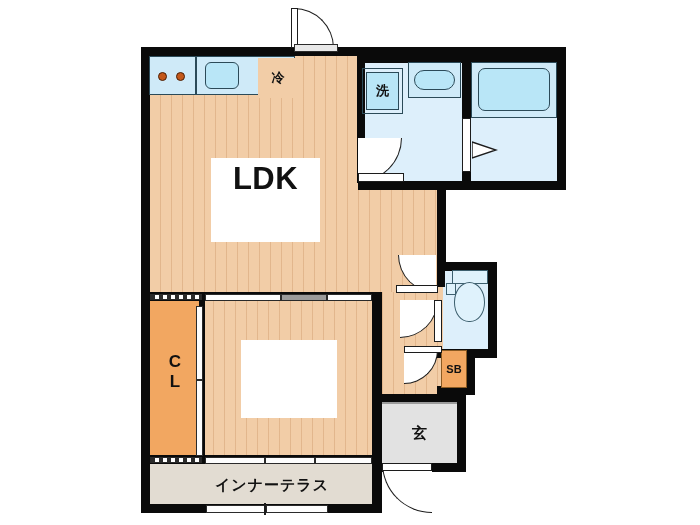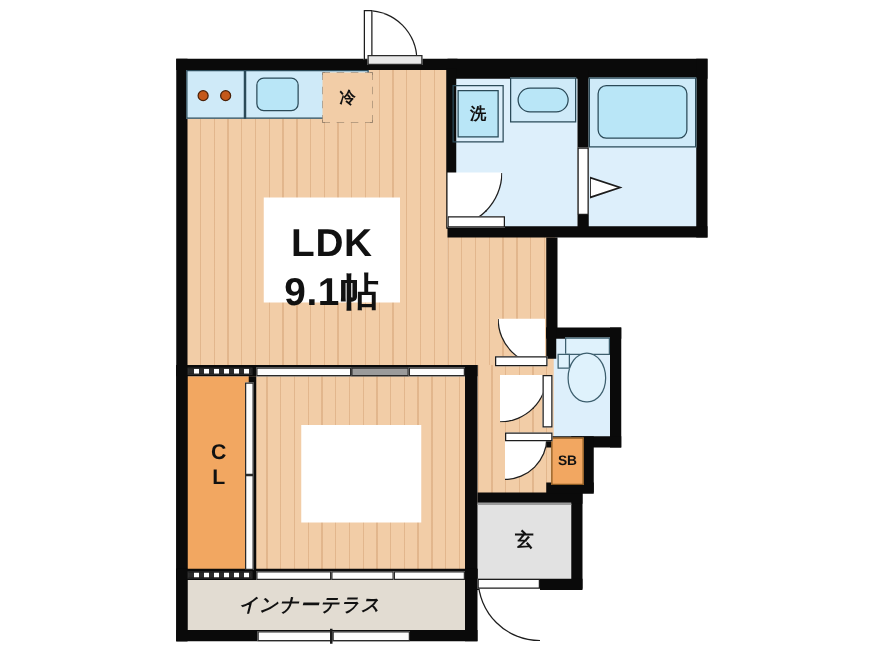--- a/index.html
+++ b/index.html
@@ -255,30 +255,29 @@
 
   <div class="abs slider" style="left:196px; top:306px; width:7px; height:74px;"></div>
   <div class="abs slider" style="left:196px; top:380px; width:7px; height:76px;"></div>
 
   <div class="abs slider" style="left:206px; top:505px; width:60px; height:8px;"></div>
   <div class="abs slider" style="left:266px; top:505px; width:62px; height:8px;"></div>
   <div class="abs" style="left:264px; top:503px; width:2px; height:12px; background:#1c1c1c;"></div>
 
   <div class="abs" style="left:382px; top:402px; width:75px; height:2px; background:#9b9b9b;"></div>
 
-  <div class="abs label-boxed label" style="left:211px; top:158px; width:109px; height:84px; padding-top:21px;">
+  <div class="abs label-boxed label" style="left:211px; top:158px; width:109px; height:84px; padding-top:5px;">
     <div class="lbl-ldk">LDK</div>
-    <div class="lbl-ldk" style="margin-top:6px;">9.1帖</div>
   </div>
 
   <div class="abs label-boxed label" style="left:241px; top:340px; width:96px; height:78px; padding-top:4px;">
   </div>
 
   <div class="abs label lbl-cl" style="left:160px; top:352px; width:30px;">
     <div>C</div>
     <div>L</div>
   </div>
 
-  <div class="abs label lbl-terrace" style="left:148px; top:462px; width:200px; height:46px; line-height:46px;font-style:italic;">インナーテラス</div>
+  <div class="abs label lbl-terrace" style="left:172px; top:462px; width:200px; height:46px; line-height:46px;">インナーテラス</div>
 
   <div class="abs label lbl-gen" style="left:382px; top:404px; width:75px; height:58px; line-height:58px;">玄</div>
 
 </div>
 
 </body></html>

